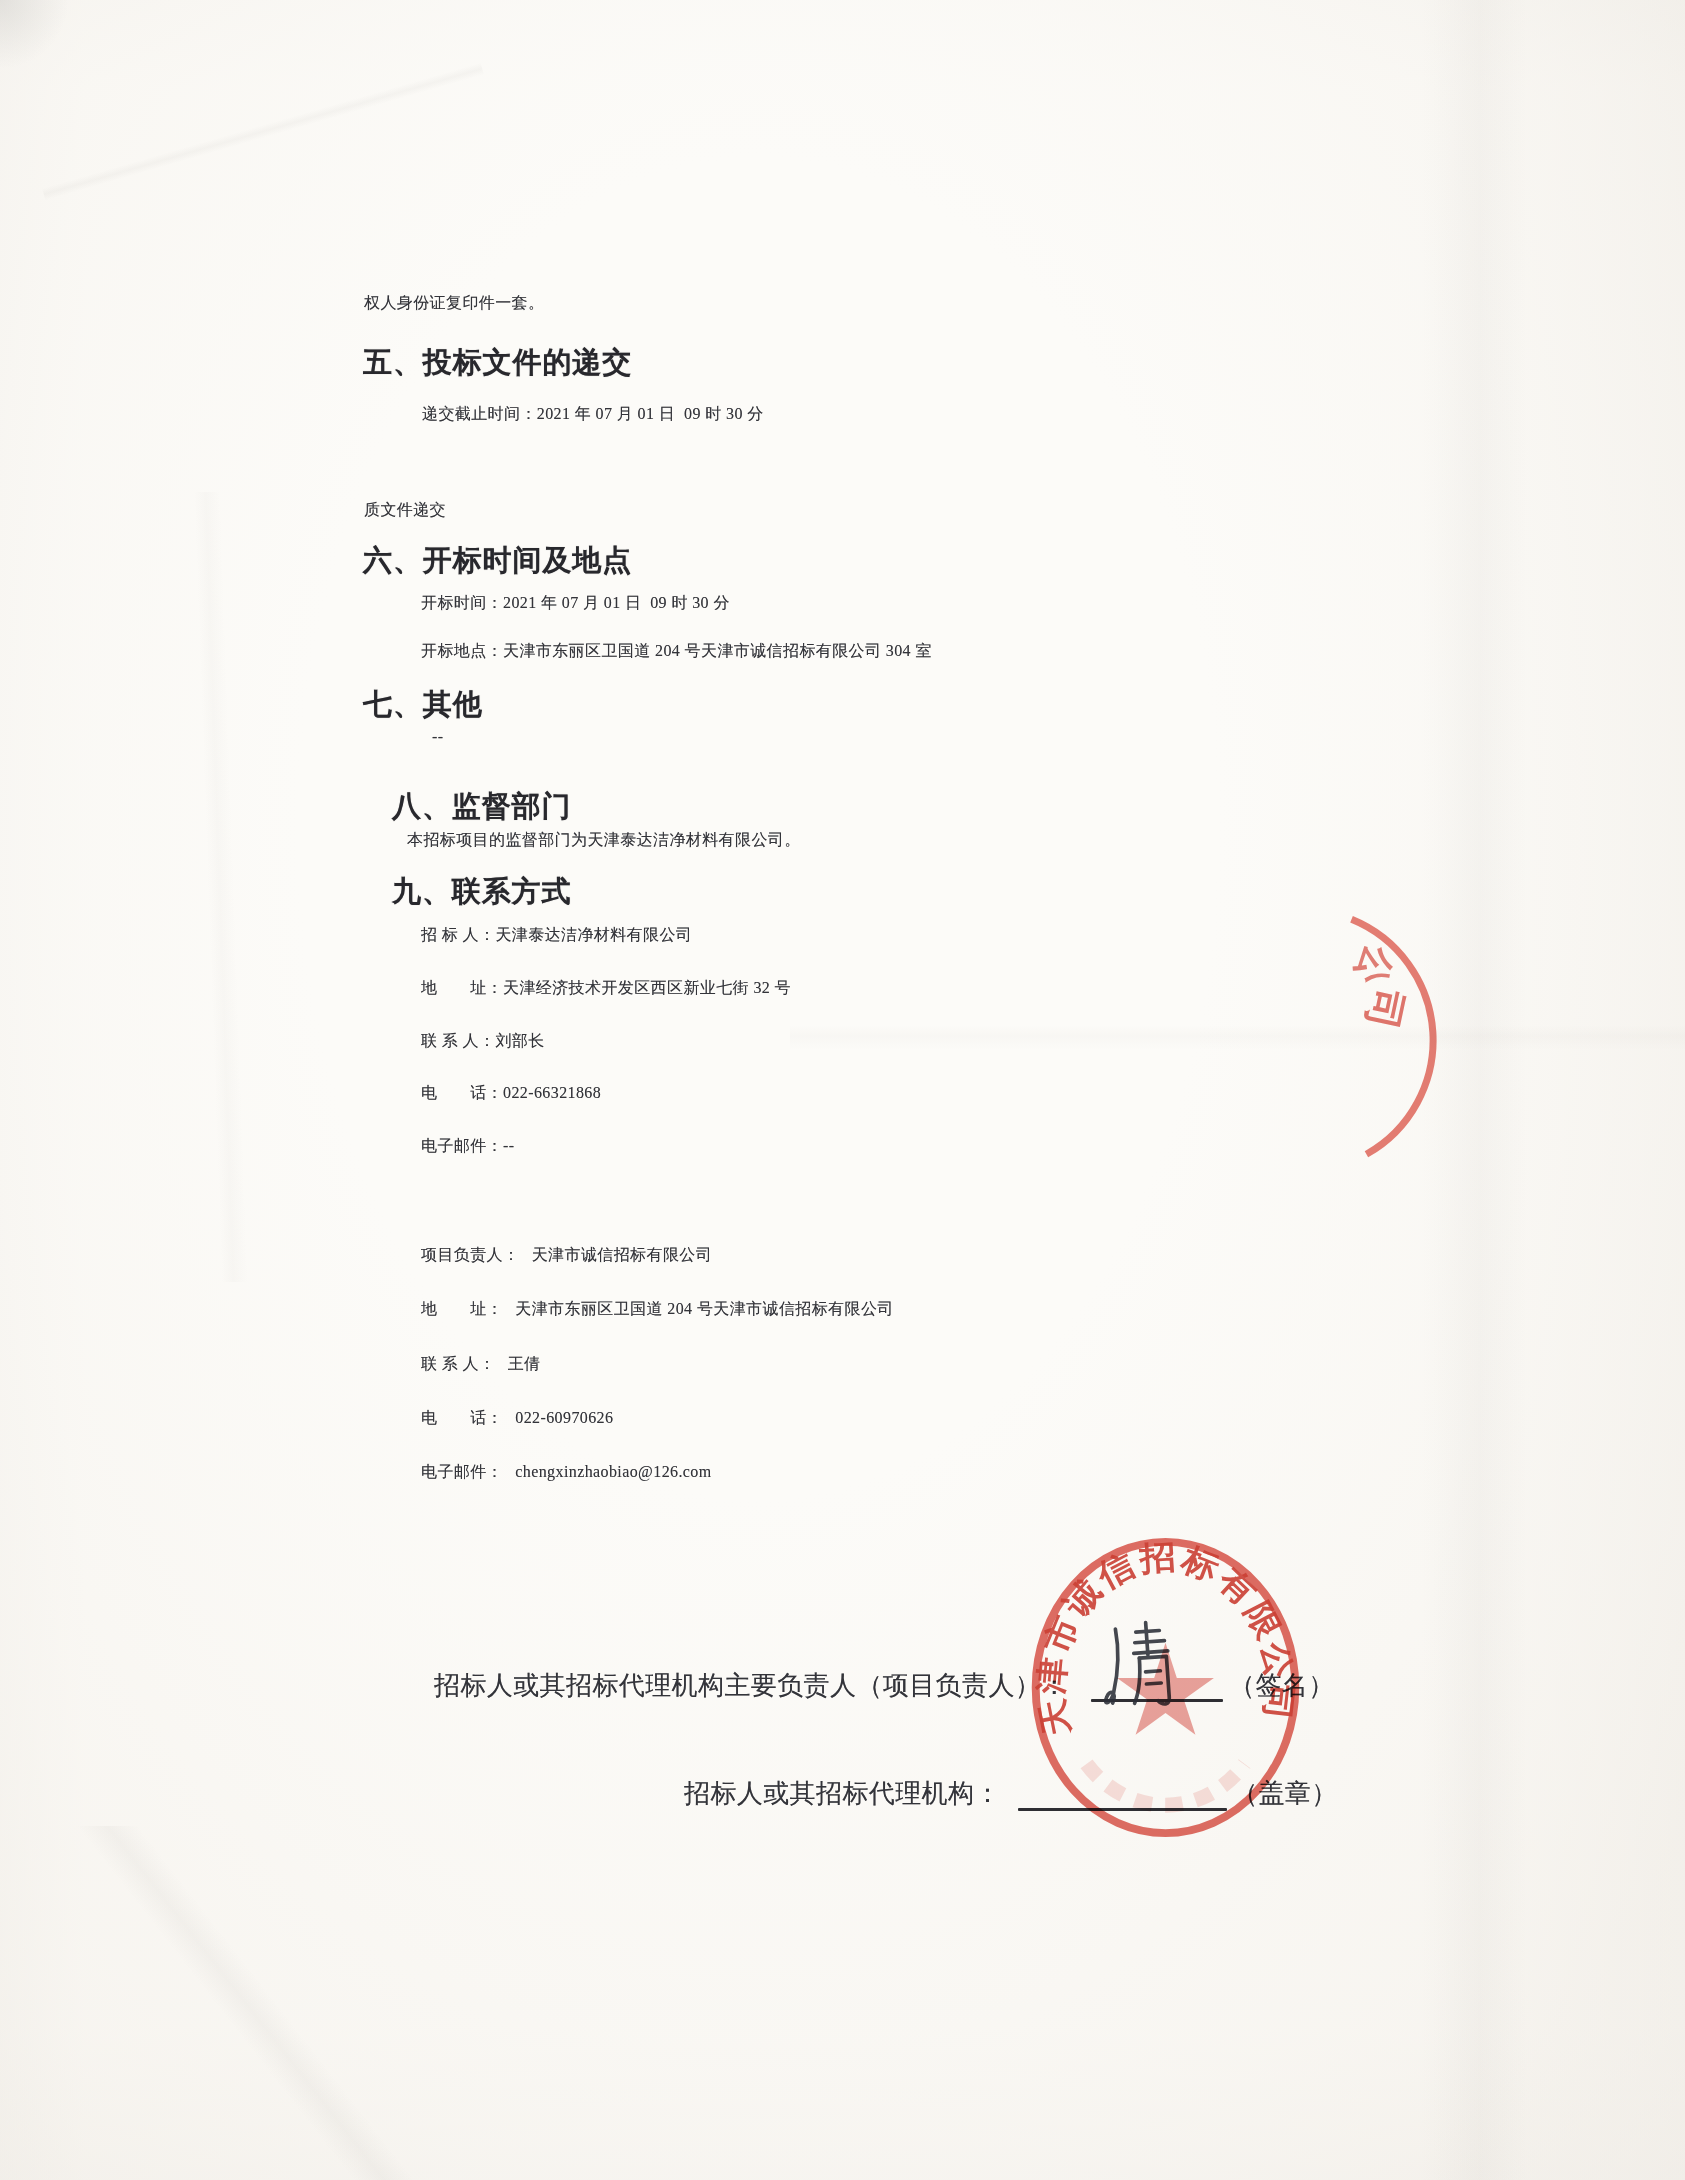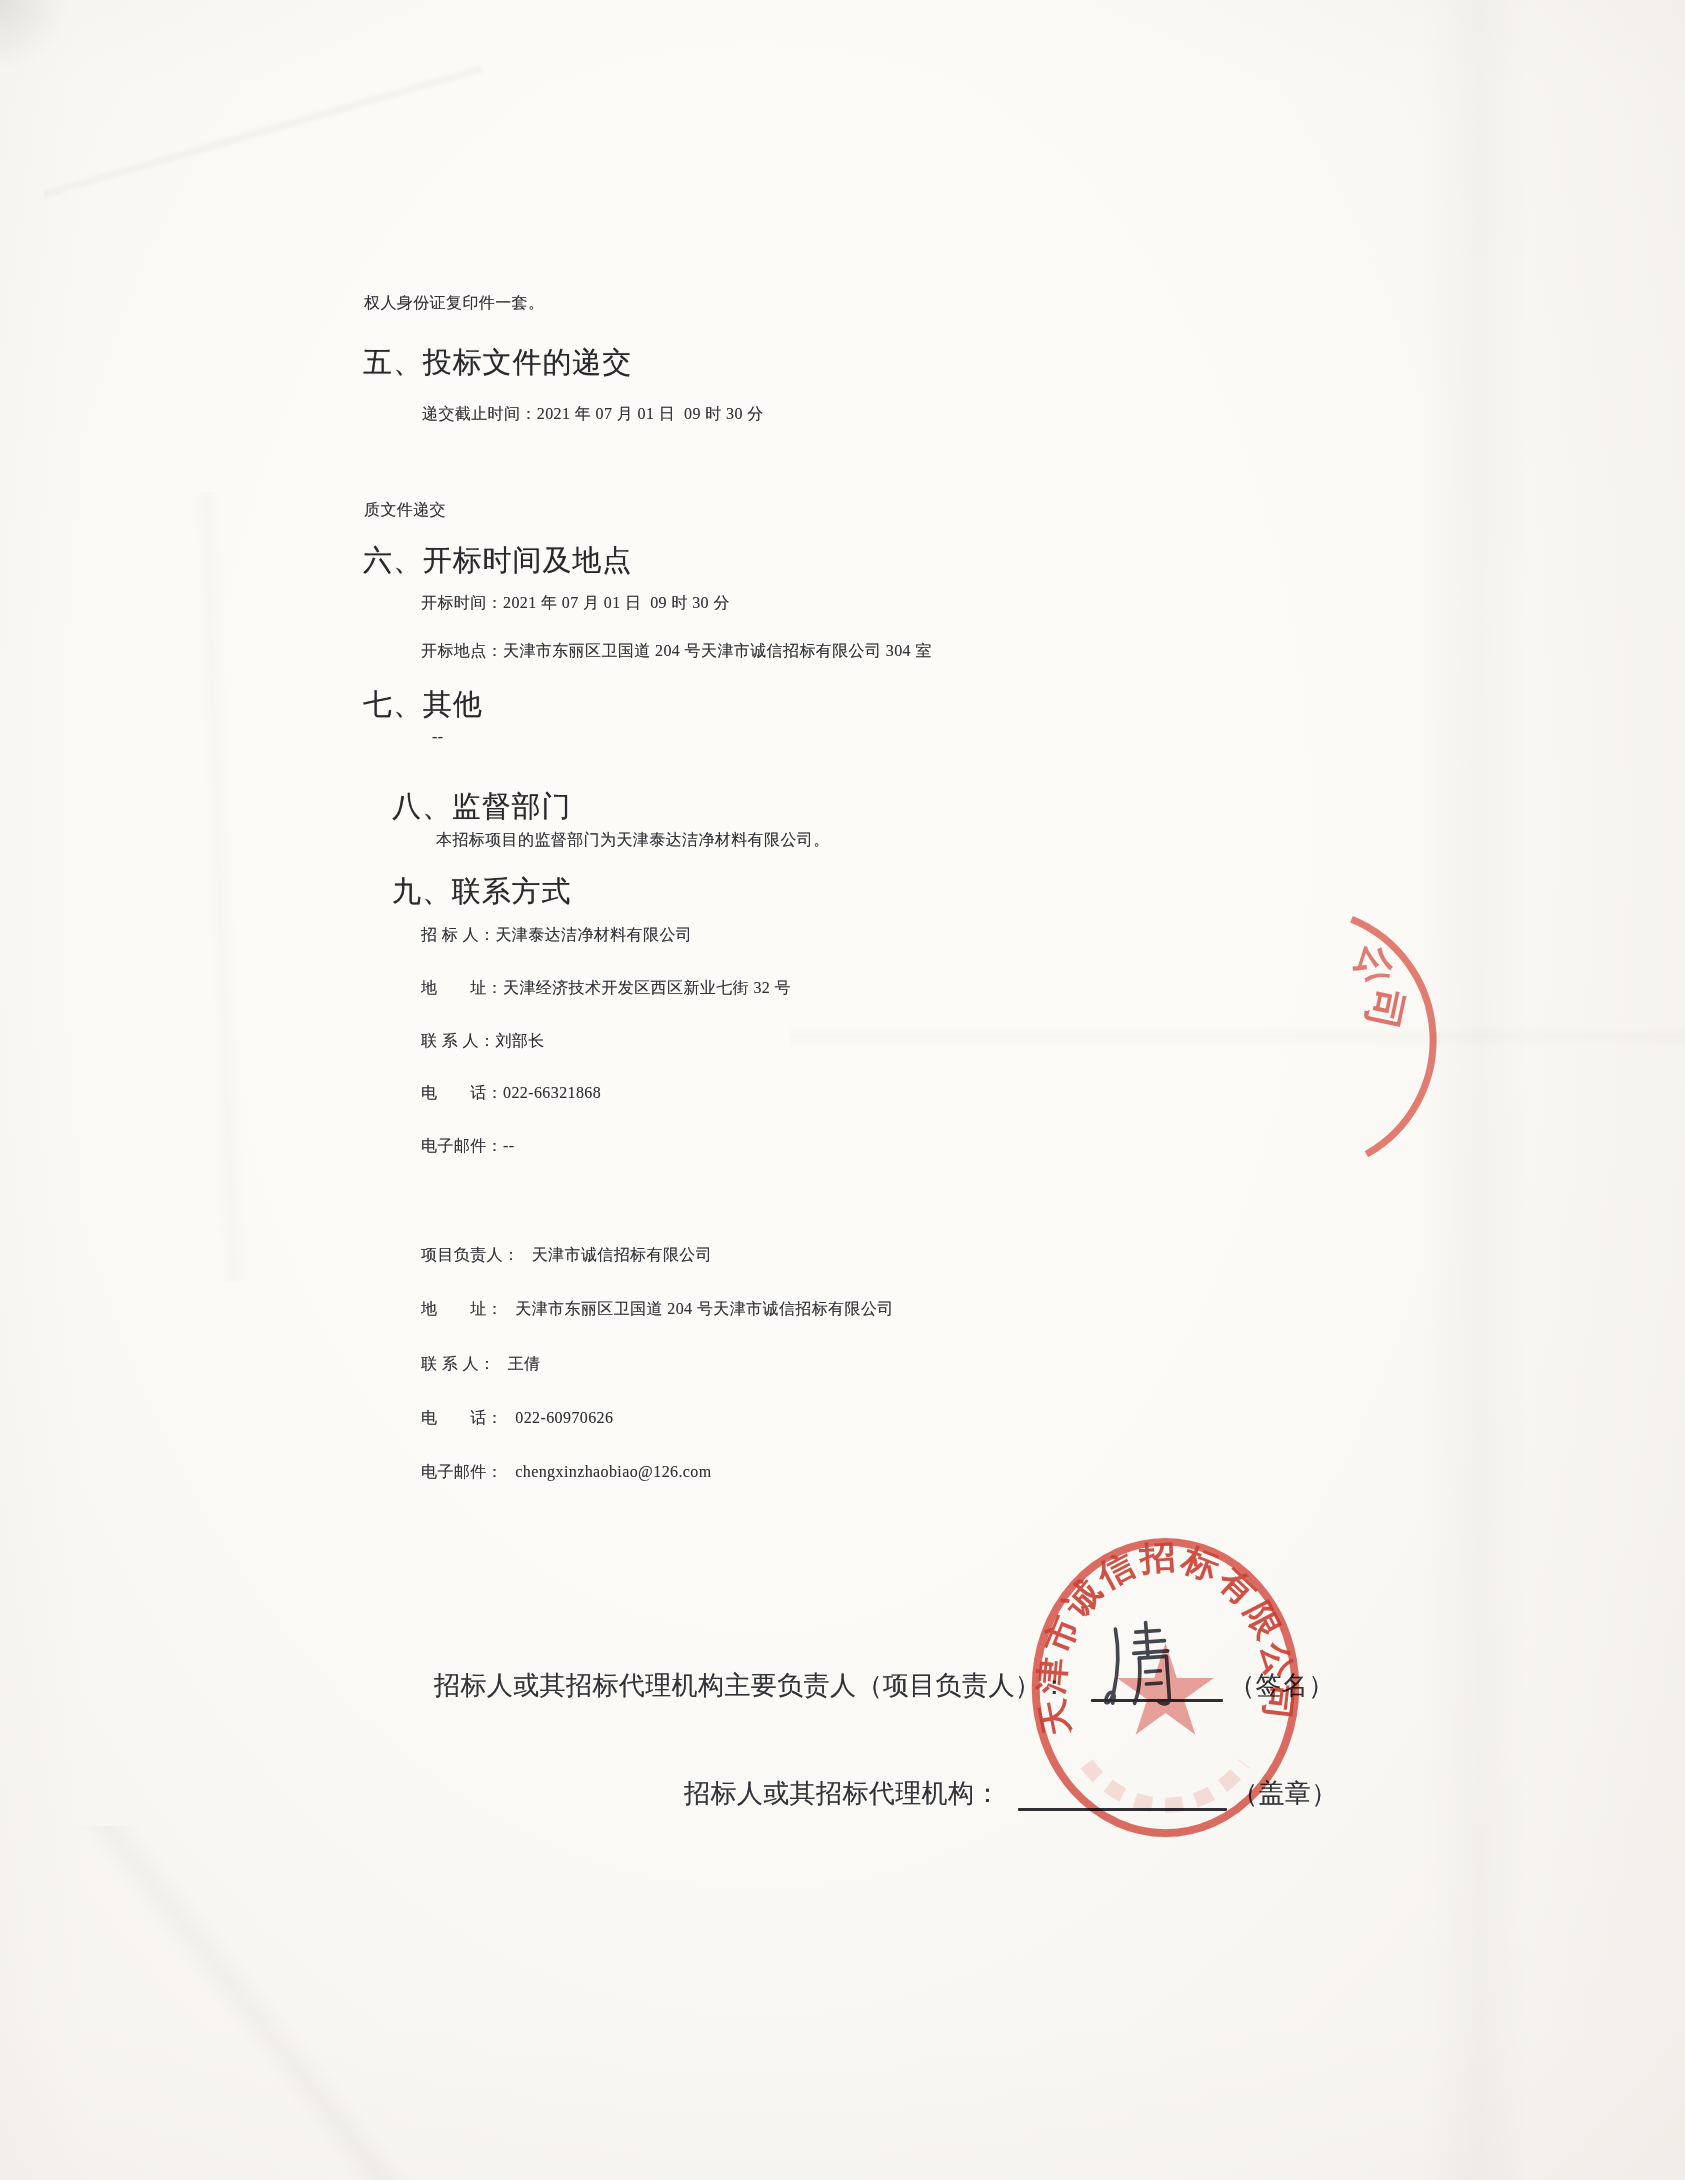--- a/index.html
+++ b/index.html
@@ -27,21 +27,21 @@
     background:linear-gradient(to bottom, transparent 44%, rgba(160,150,140,.045) 50%, transparent 58%);}
   .crease.c5{left:88px;top:492px;width:263px;height:790px;
     background:linear-gradient(88deg, transparent 46%, rgba(150,145,138,.04) 50%, transparent 55%);}
 
   .line{
     position:absolute;white-space:pre;
     font-size:16px;line-height:1.25;letter-spacing:0.4px;
     color:#33343a;text-shadow:0 0 0.6px rgba(50,50,55,.45);
   }
   .heading{
-    font-size:29px;font-weight:400;letter-spacing:0.9px;color:#28282d;
+    font-size:29px;font-weight:700;letter-spacing:0.9px;color:#28282d;
     text-shadow:0 0 0.7px rgba(35,35,40,.5);
     text-align:center;
   }
   .sig{font-size:26px;}
   .val{}
   .gap-val{padding-left:12.3px;}
   .underline{position:absolute;height:2.6px;background:#2e2e33;border-radius:0.9px;}
   .stamp{position:absolute;mix-blend-mode:multiply;filter:blur(0.4px);}
   .handsig{position:absolute;}
 </style>
@@ -69,21 +69,21 @@
   <div class="line" style="left:421px;top:593px"><span>开标时间：</span><span class="val">2021 年 07 月 01 日  09 时 30 分</span></div>
 
   <div class="line" style="left:421px;top:641px"><span>开标地点：</span><span class="val">天津市东丽区卫国道 204 号天津市诚信招标有限公司 304 室</span></div>
 
   <div class="line heading" style="left:363px;top:686px">七、其他</div>
 
   <div class="line" style="left:432px;top:727px">--</div>
 
   <div class="line heading" style="left:392px;top:788px">八、监督部门</div>
 
-  <div class="line" style="left:436px;top:830px">本招标项目的监督部门为天津泰达洁净材料有限公司。</div>
+  <div class="line" style="left:407px;top:830px">本招标项目的监督部门为天津泰达洁净材料有限公司。</div>
 
   <div class="line heading" style="left:392px;top:873px">九、联系方式</div>
 
   <div class="line" style="left:421px;top:925px"><span>招 标 人：</span><span class="val">天津泰达洁净材料有限公司</span></div>
 
   <div class="line" style="left:421px;top:978px"><span>地　　址：</span><span class="val">天津经济技术开发区西区新业七街 32 号</span></div>
 
   <div class="line" style="left:421px;top:1031px"><span>联 系 人：</span><span class="val">刘部长</span></div>
 
   <div class="line" style="left:421px;top:1083px"><span>电　　话：</span><span class="val">022-66321868</span></div>

